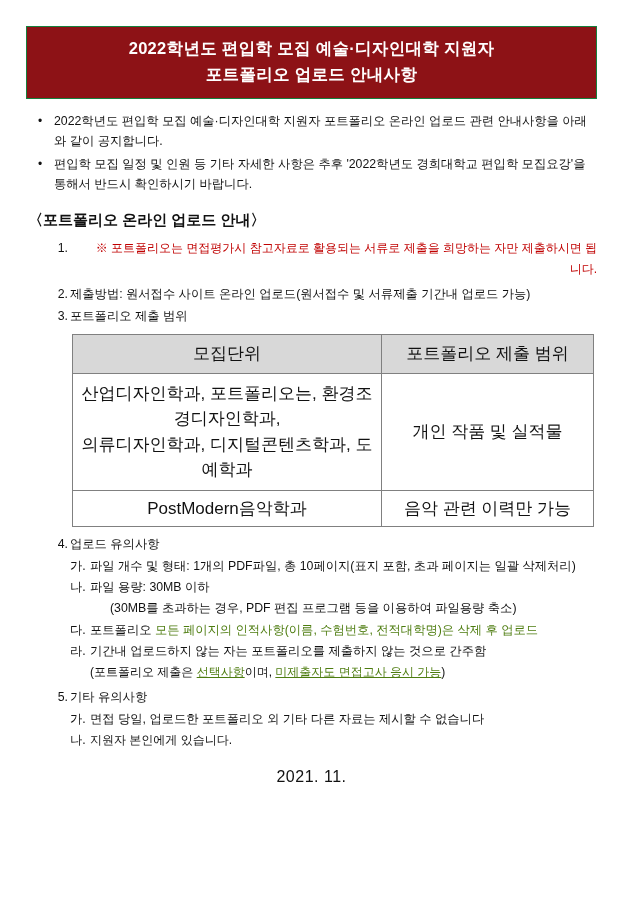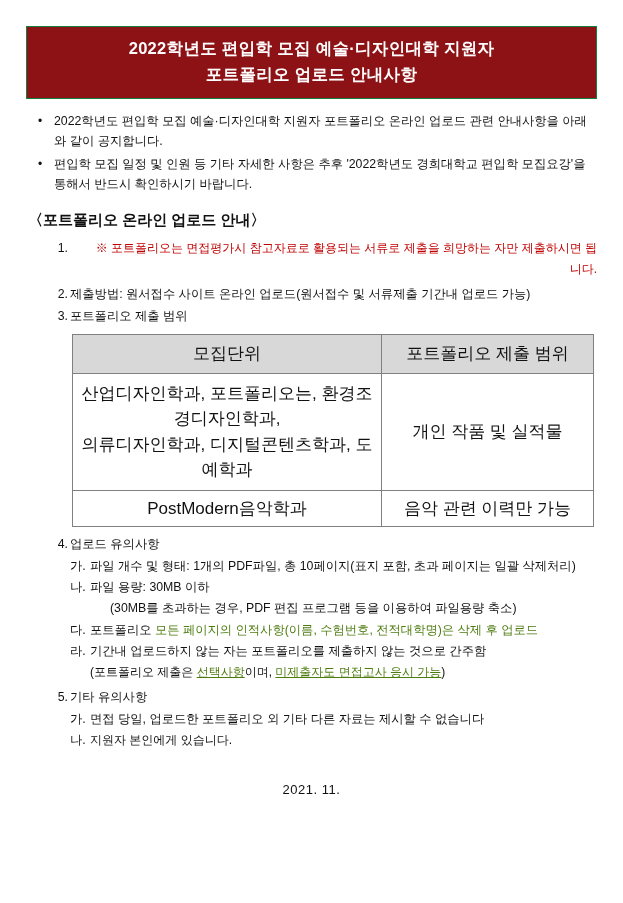--- a/index.html
+++ b/index.html
@@ -139,23 +139,23 @@
   table.port thead th {
     background: #d8d8d8;
     padding: 6px 4px;
   }
   table.port td.tall {
     padding: 7px 6px;
   }
 
   
   .date {
-    margin-top: 32px;
+    margin-top: 18px;
     text-align: center;
-    font-size: 13px;
+    font-size: 16px;
     letter-spacing: 0.5px;
   }
 </style>
 </head>
 <body>
 
 <div class="page">
 
   <div class="banner">
     <div class="line">2022학년도 편입학 모집 예술·디자인대학 지원자</div>

